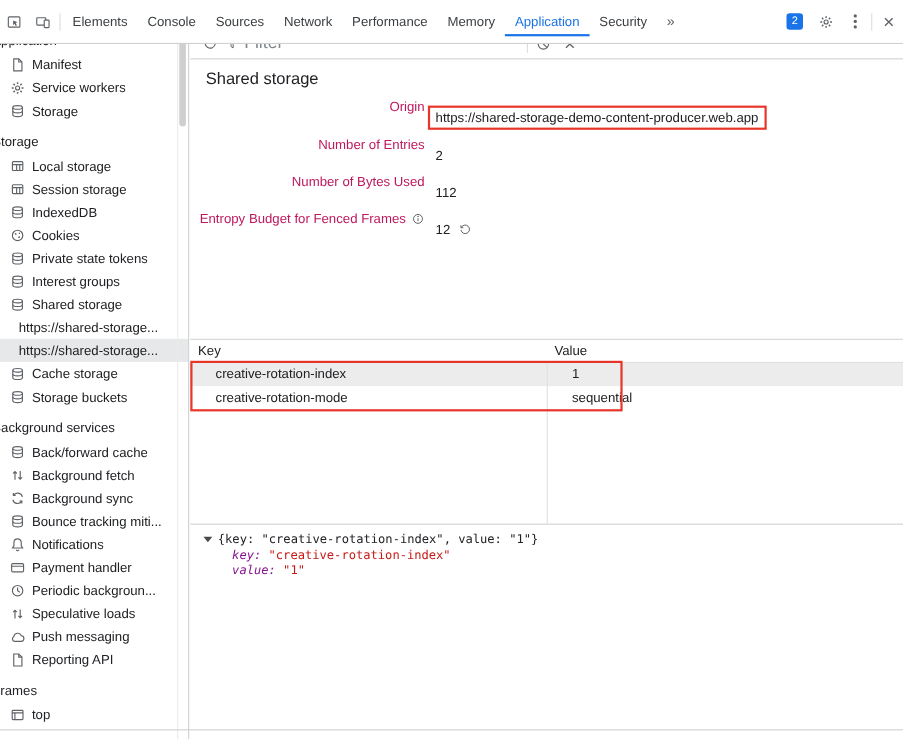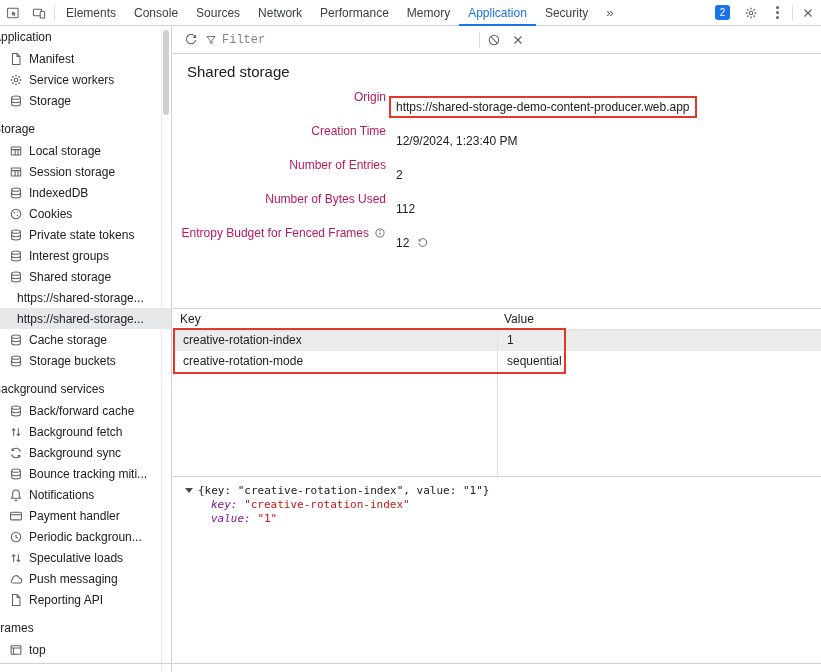--- a/index.html
+++ b/index.html
@@ -8,21 +8,21 @@
     width: 821px; height: 672px; position: relative;
     background: #fff; color: #202124;
     font-family: "Liberation Sans", "DejaVu Sans", sans-serif;
     font-size: 12px;
   }
   .icn { width: 14px; height: 14px; stroke: #5f6368; fill: none; stroke-width: 1.2; flex: none; }
   .icn.sm { width: 12px; height: 12px; }
 
   
   .tabbar {
-    position: absolute; top: 0; left: 0; right: 0; height: 26px;
+    position: absolute; top: 0; left: 0; right: 0; height: 40px;
     background: #fff; border-bottom: 1px solid #d0d0d0;
     display: flex; align-items: center; z-index: 5;
   }
   .tbtn { width: 26px; height: 26px; display: flex; align-items: center; justify-content: center; cursor: pointer; }
   .vdiv { width: 1px; height: 16px; background: #dadce0; margin: 0 2px; flex: none; }
   .tab { padding: 0 9px; height: 26px; line-height: 26px; color: #3c4043; position: relative; white-space: nowrap; cursor: pointer; }
   .tab.active { color: #1a73e8; }
   .tab.active::after { content: ""; position: absolute; left: 0; right: 0; bottom: 0; height: 2px; background: #1a73e8; }
   .tab.more { color: #5f6368; font-size: 13px; }
   .tb-right { margin-left: auto; display: flex; align-items: center; }
@@ -48,40 +48,40 @@
   .sbthumb { position: absolute; top: 3px; right: 2px; width: 6px; height: 85px; border-radius: 3px; background: #cfcfcf; cursor: pointer; }
 
   
   .mtoolbar {
     position: absolute; top: 27px; left: 173px; right: 0; height: 27px;
     border-bottom: 1px solid #d0d0d0; background: #fff;
     display: flex; align-items: center; padding-left: 6px;
   }
   .mtoolbar .tbtn { width: 24px; height: 24px; }
   .filterbox { display: flex; align-items: center; gap: 5px; margin-left: 2px; }
-  .filter { border: none; outline: none; width: 255px; font-size: 12px; color: #202124; font-family: Liberation Mono, monospace; background: transparent; }
+  .filter { border: none; outline: none; width: 255px; font-size: 16px; color: #202124; font-family: Liberation Sans, sans-serif; background: transparent; }
   .filter::placeholder { color: #80868b; }
 
   
   .content { position: absolute; top: 55px; left: 173px; right: 0; bottom: 0; background: #fff; }
   .rtitle { margin: 8px 0 0 14px; font-size: 15px; color: #202124; }
   .meta { margin-top: 0; }
   .mrow { display: flex; align-items: center; height: 34px; }
   .mlabel { width: 213px; flex: none; text-align: right; color: #be185d; display: inline-flex; justify-content: flex-end; align-items: center; gap: 5px; }
   .mval { margin-left: 10px; display: inline-flex; align-items: center; gap: 8px; margin-top: 19px; }
   .redbox { display: inline-block; border: 2px solid #e8352a; padding: 2px 5px; margin-left: -7px; }
 
   
   .dgrid { position: absolute; left: 0; right: 0; top: 253px; height: 168px; border-top: 1px solid #d0d0d0; background: #fff; }
   .colline { position: absolute; left: 50%; top: 0; bottom: 0; width: 1px; background: #e0e0e0; }
   .dghead { display: flex; height: 21px; line-height: 21px; border-bottom: 1px solid #e0e0e0; background: #fff; position: relative; }
   .hc { flex: 1; padding-left: 7px; color: #202124; cursor: default; }
   .dgrow { display: flex; height: 21px; line-height: 21px; cursor: pointer; }
   .dgrow.sel { background: #ececec; }
-  .dgrow .c { flex: 1; padding-left: 10px; overflow: hidden; white-space: nowrap; }
+  .dgrow .c { flex: 1; padding-left: 23px; overflow: hidden; white-space: nowrap; }
   .tannot { position: absolute; left: 0; top: 19px; width: 393px; height: 46px; border: 2px solid #e8352a; pointer-events: none; z-index: 3; }
 
   
   .preview {
     position: absolute; left: 0; right: 0; top: 421px; bottom: 0;
     border-top: 1px solid #d0d0d0; background: #fff;
     font-family: "DejaVu Sans Mono", "Liberation Mono", monospace;
     font-size: 11px; line-height: 13px; padding: 7px 0 0 12px; color: #202124;
   }
   .pline { display: flex; align-items: center; gap: 5px; }
@@ -413,24 +413,20 @@
   <div class="rtitle">Shared storage</div>
 
   <div class="meta">
     <div class="mrow">
       <span class="mlabel">Origin</span>
       <span class="mval">
           <span class="redbox"><span>https://shared-storage-demo-content-producer.web.app</span></span>
         </span>
     </div>
     <div class="mrow">
-      <span class="mlabel">Creation Time</span>
-      <span class="mval">12/9/2024, 1:23:40 PM</span>
-    </div>
-    <div class="mrow">
       <span class="mlabel">Number of Entries</span>
       <span class="mval">2</span>
     </div>
     <div class="mrow">
       <span class="mlabel">Number of Bytes Used</span>
       <span class="mval">112</span>
     </div>
     <div class="mrow">
       <span class="mlabel">
         <span>Entropy Budget for Fenced Frames</span>

